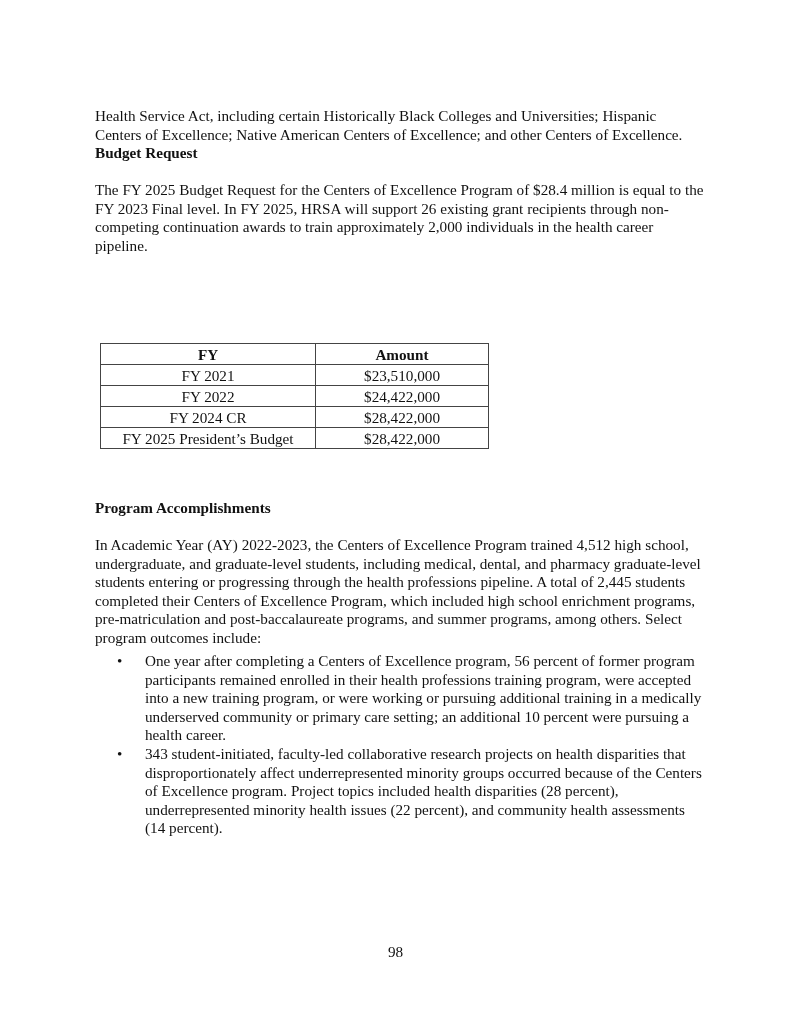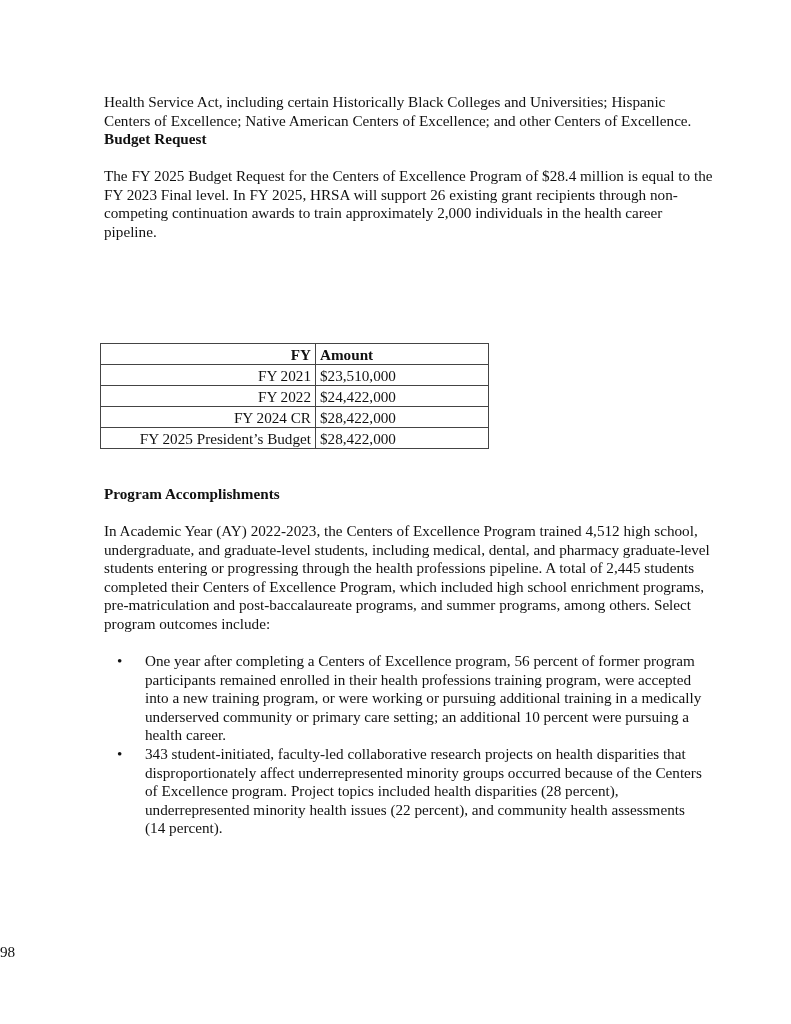--- a/index.html
+++ b/index.html
@@ -1,30 +1,30 @@
 <!DOCTYPE html>
 <html><head>
 <meta charset="utf-8">
 <style>
   html, body { margin: 0; padding: 0; background: #ffffff; }
   body { width: 791px; height: 1024px; position: relative; overflow: hidden;
          font-family: "Liberation Serif", "DejaVu Serif", serif; color: #111; font-size: 15.2px; line-height: 18.6px; }
   .page { position: absolute; left: 0; top: 0; width: 791px; height: 1024px; }
-  .block { position: absolute; left: 104px; width: 610px; }
+  .block { position: absolute; left: 95px; width: 610px; margin-top: 14px; }
   p { margin: 0; }
   .heading { font-weight: bold; }
   table.funding { position: absolute; left: 100px; top: 343px; width: 389px; border-collapse: collapse; font-size: 15.2px; }
   table.funding td, table.funding th { border: 1px solid #444; padding: 0 4px; height: 20px; line-height: 19px; }
   table.funding th { font-weight: bold; }
-  table.funding th.fy, table.funding td.fy { text-align: right; width: 206px; }
-  table.funding th.amt, table.funding td.amt { text-align: left; }
+  table.funding th.fy, table.funding td.fy { text-align: center; width: 206px; }
+  table.funding th.amt, table.funding td.amt { text-align: center; }
   ul.outcomes { position: absolute; left: 95px; top: 652px; width: 610px; margin: 0; padding: 0; list-style: none; }
   ul.outcomes li { position: relative; padding-left: 50px; }
   ul.outcomes li .bullet { position: absolute; left: 22px; top: 0; }
-  .page-number { position: absolute; top: 943px; left: 0; width: 791px; }
+  .page-number { position: absolute; top: 943px; left: 0; width: 791px; text-align: center; }
 </style>
 </head>
 <body>
 
 <div class="page">
 
   <div class="block" style="top:93px;">
     <p>Health Service Act, including certain Historically Black Colleges and Universities; Hispanic Centers of Excellence; Native American Centers of Excellence; and other Centers of Excellence.</p>
     <p class="heading">Budget Request</p>
   </div>

